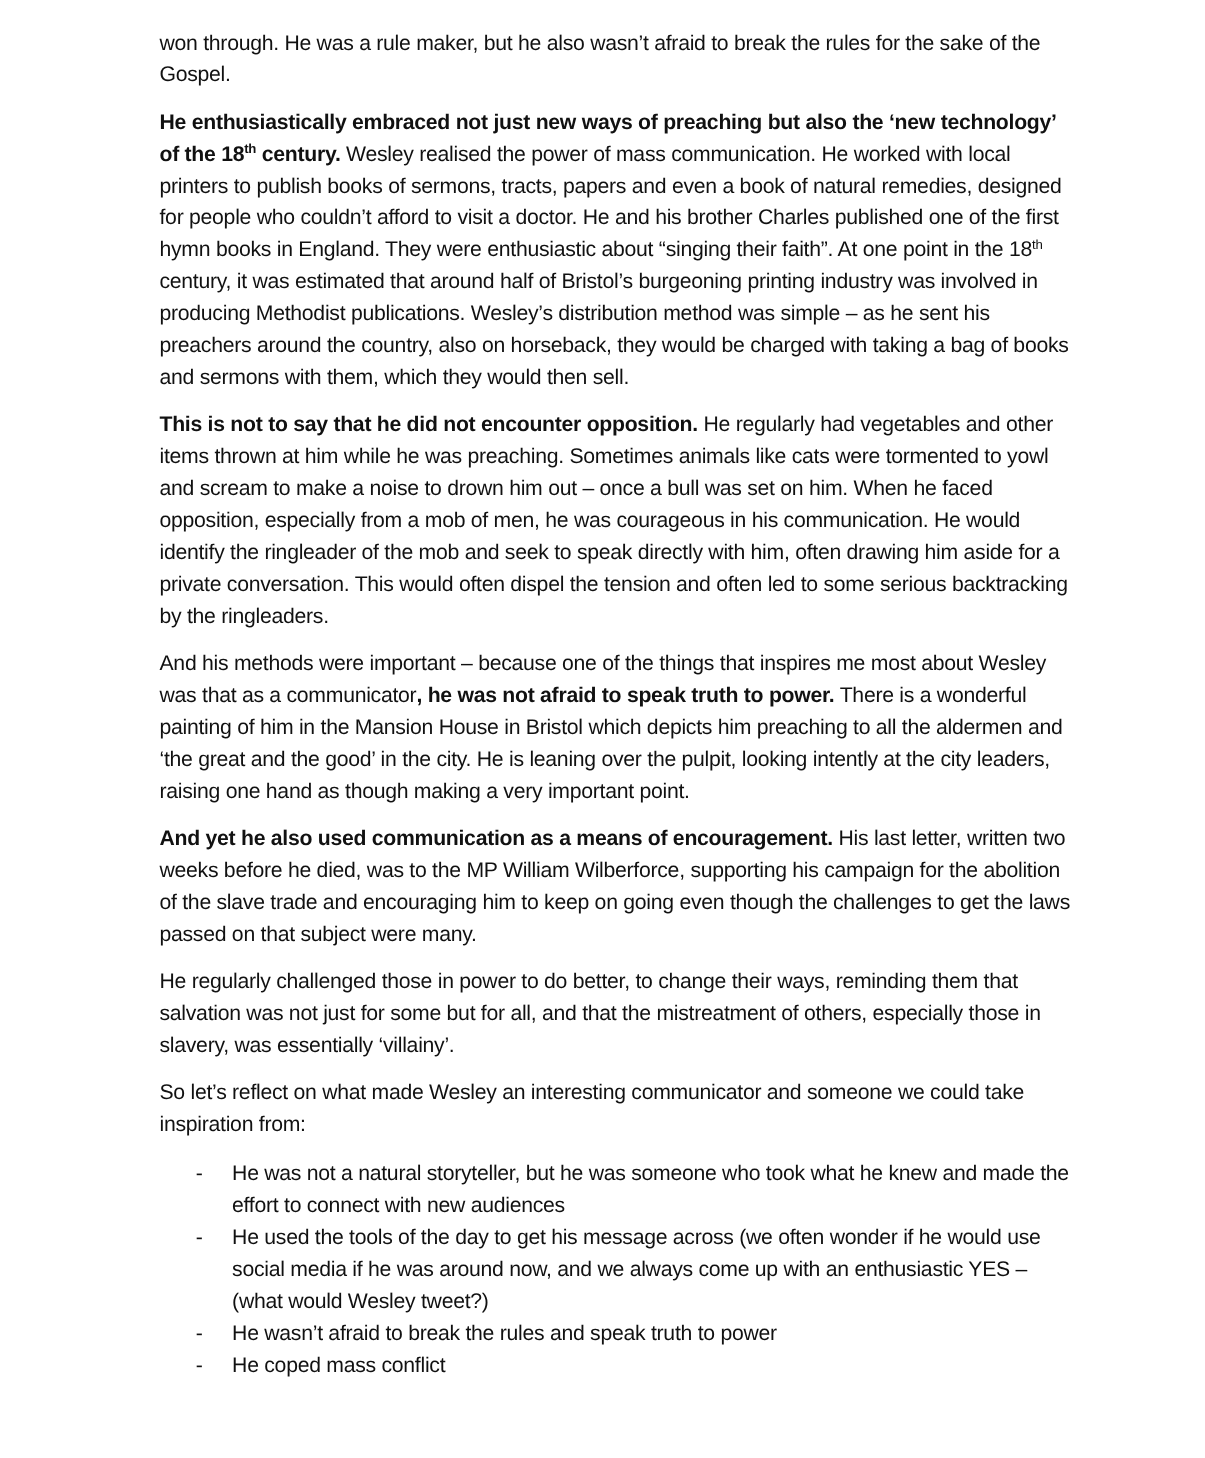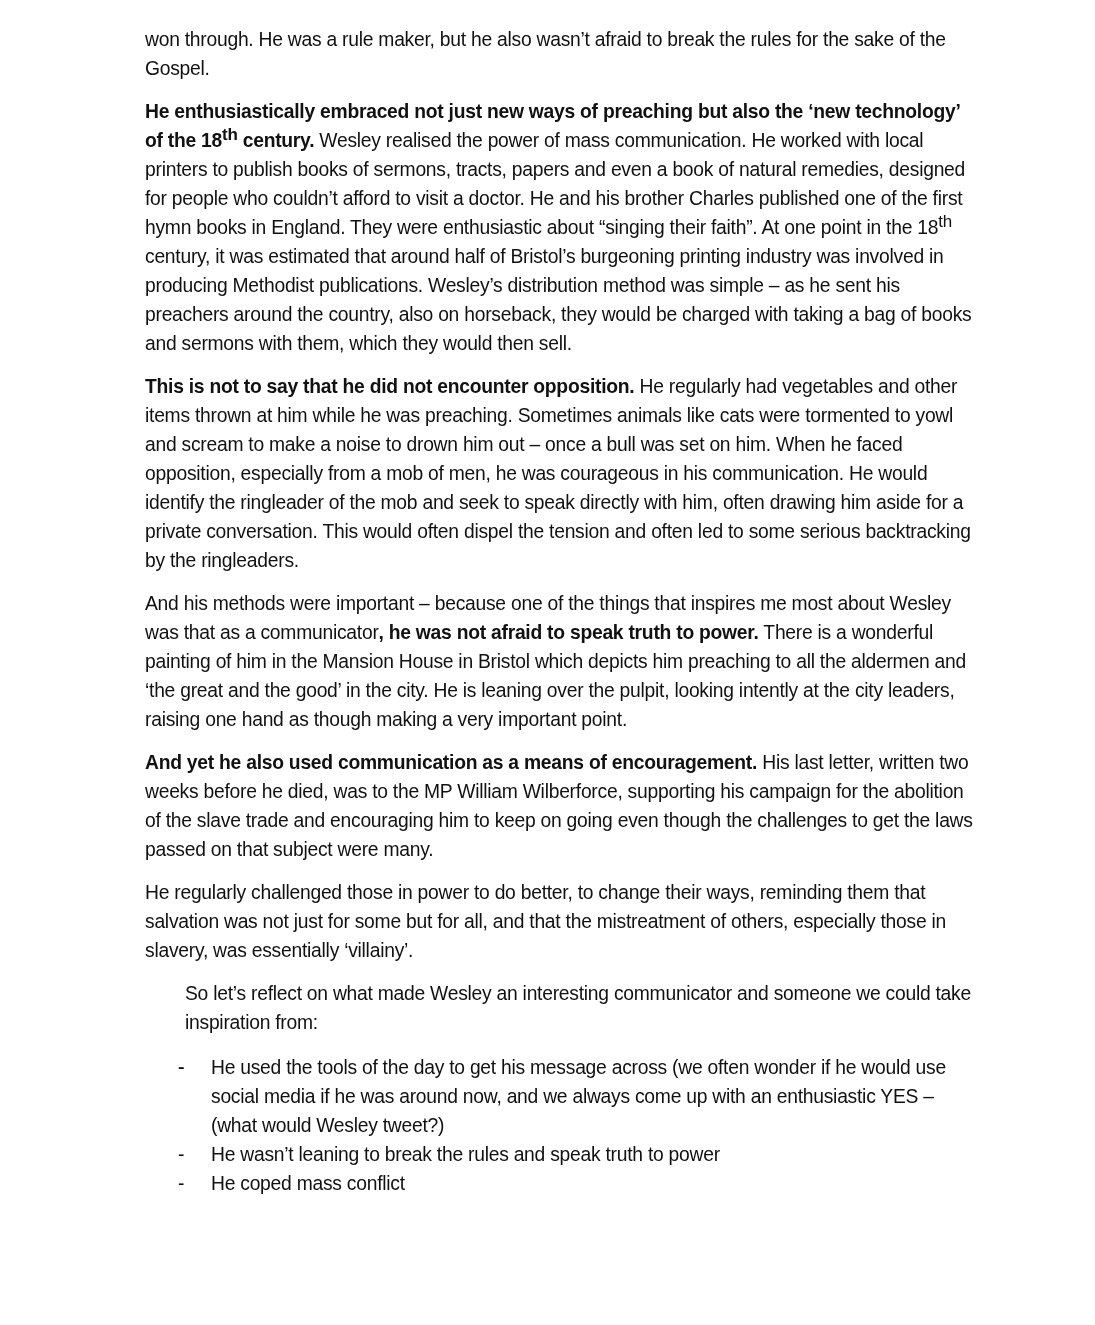--- a/index.html
+++ b/index.html
@@ -24,21 +24,21 @@
       line-height: 29px;
       letter-spacing: -0.25px;
     }
     p {
       margin: 0 0 14px 0;
     }
     b {
       font-weight: bold;
     }
     sup {
-      font-size: 17px;
+      font-size: 12px;
       line-height: 0;
       vertical-align: 7px;
     }
     ul.dash-list {
       list-style: none;
       margin: 16px 0 0 0;
       padding: 0;
     }
     ul.dash-list li {
       position: relative;
@@ -72,34 +72,35 @@
   </p>
 
   <p>
     <b>And yet he also used communication as a means of encouragement.</b><span> His last letter, written two weeks before he died, was to the MP William Wilberforce, supporting his campaign for the abolition of the slave trade and encouraging him to keep on going even though the challenges to get the laws passed on that subject were many.</span>
   </p>
 
   <p>
     <span>He regularly challenged those in power to do better, to change their ways, reminding them that salvation was not just for some but for all, and that the mistreatment of others, especially those in slavery, was essentially ‘villainy’.</span>
   </p>
 
-  <p style="margin-bottom:0;margin-left:40px;">
+  <p style="margin-bottom:0;">
     <span>So let’s reflect on what made Wesley an interesting communicator and someone we could take inspiration from:</span>
   </p>
 
   <ul class="dash-list">
     <li>
       <span class="dash">-</span>
+      <span>He was not a natural storyteller, but he was someone who took what he knew and made the effort to connect with new audiences</span>
     </li>
     <li>
       <span class="dash">-</span>
       <span>He used the tools of the day to get his message across (we often wonder if he would use social media if he was around now, and we always come up with an enthusiastic YES – (what would Wesley tweet?)</span>
     </li>
     <li>
       <span class="dash">-</span>
-      <span>He wasn’t leaning to break the rules and speak truth to power</span>
+      <span>He wasn’t afraid to break the rules and speak truth to power</span>
     </li>
     <li>
       <span class="dash">-</span>
       <span>He coped mass conflict</span>
     </li>
   </ul>
 </div>
 
 </body></html>

